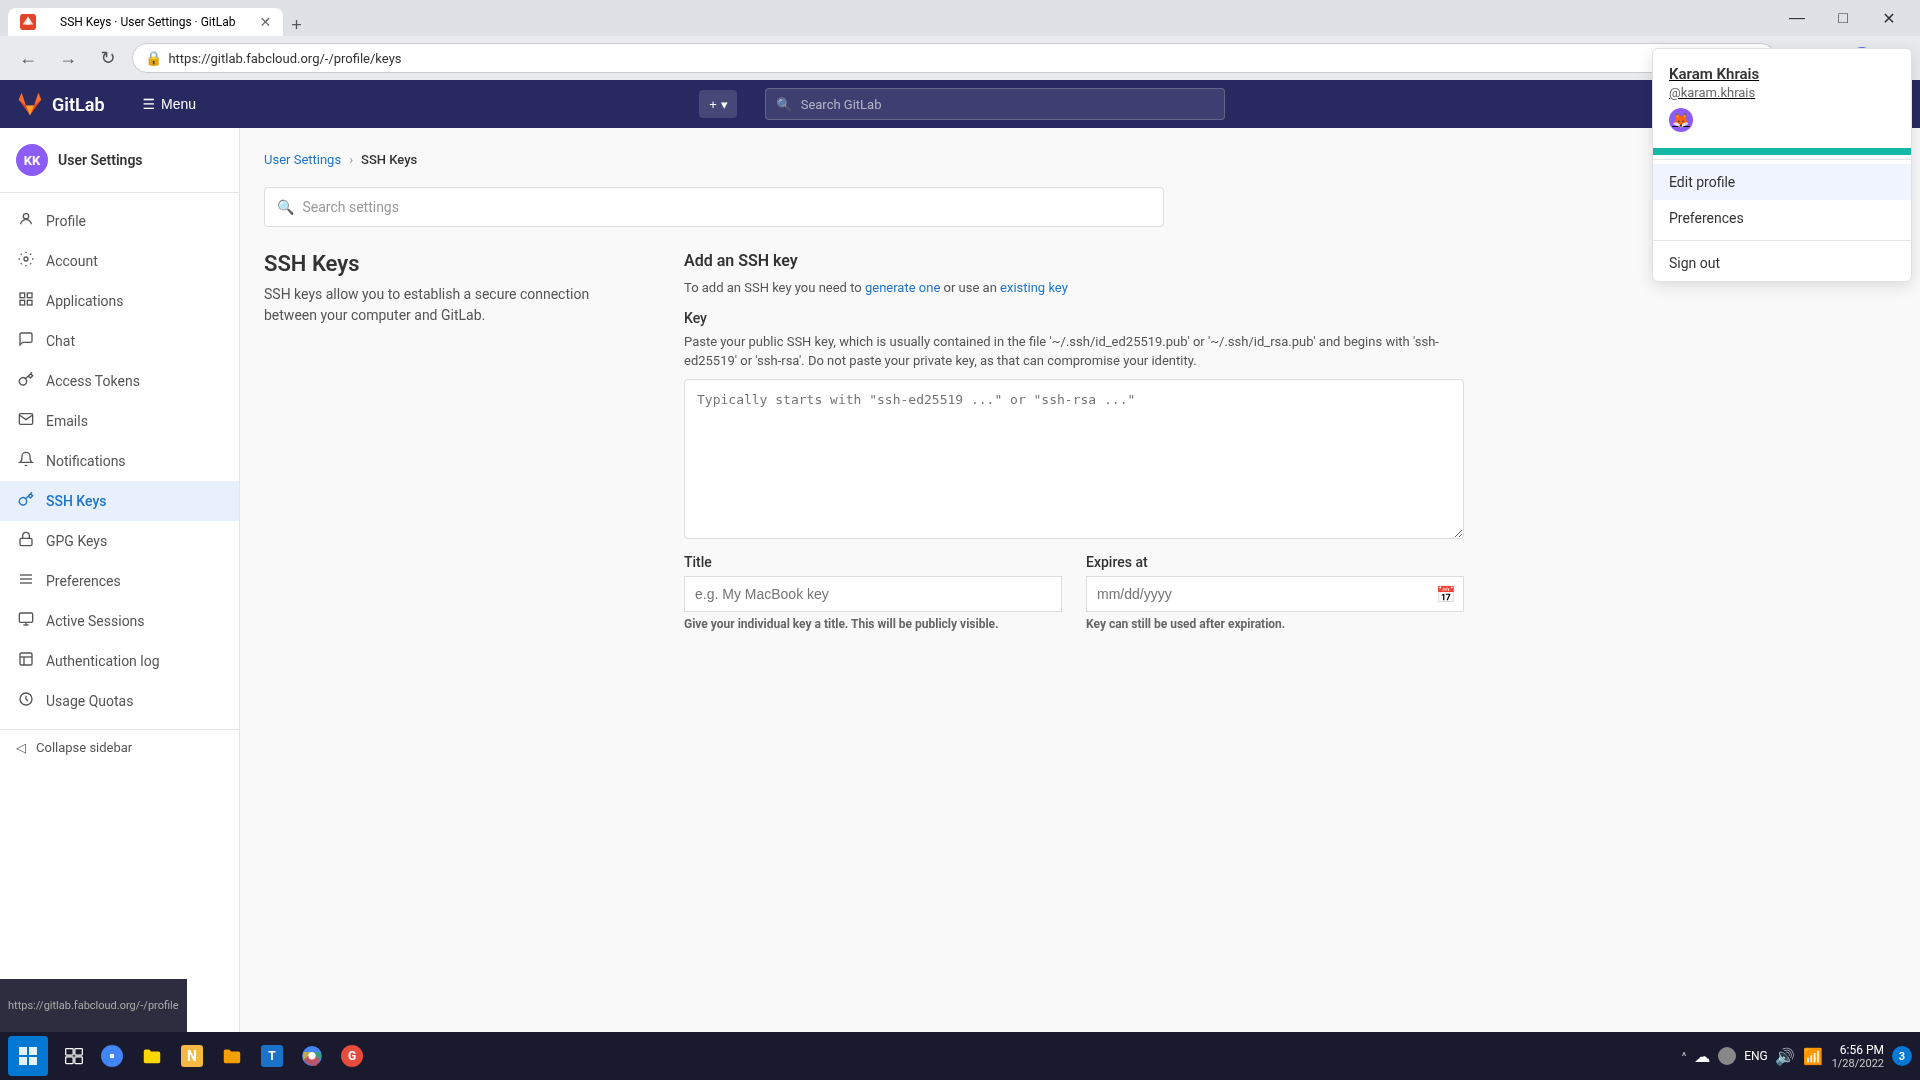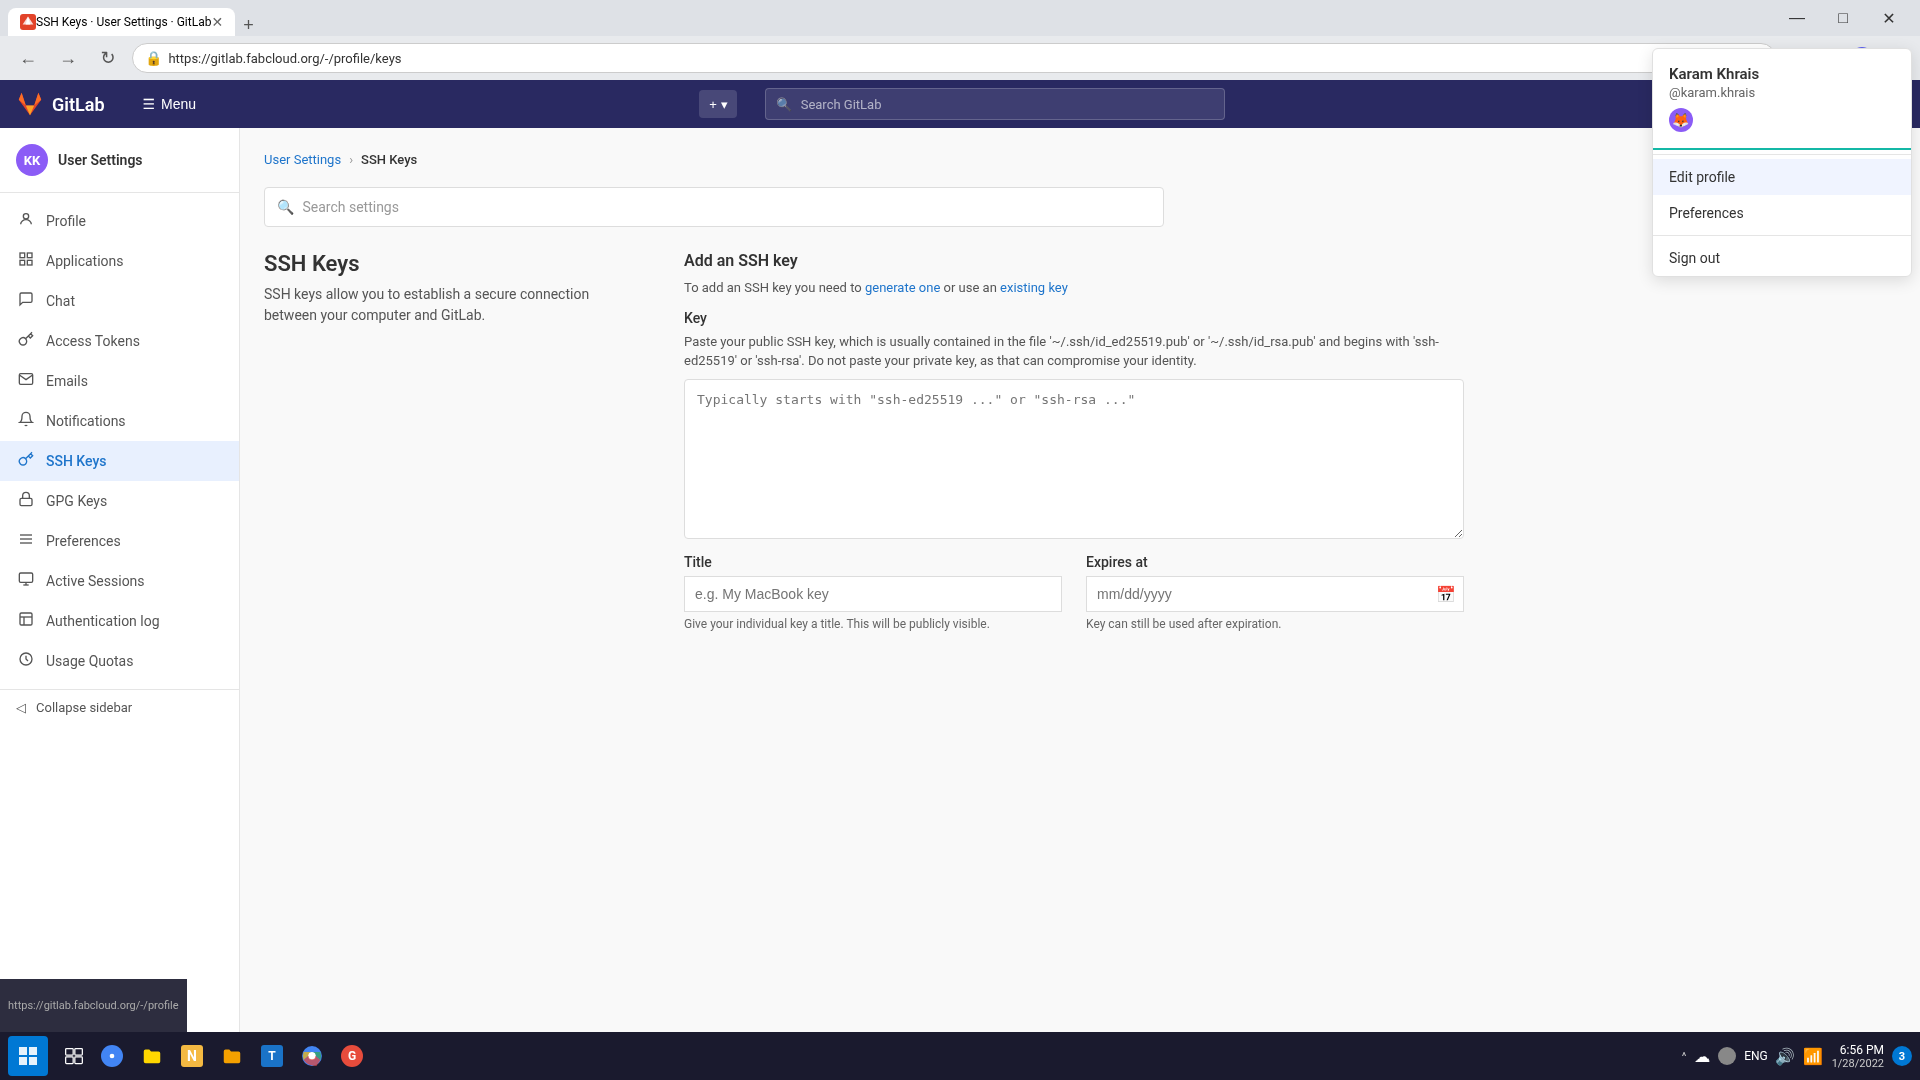--- a/index.html
+++ b/index.html
@@ -8,21 +8,21 @@
     
     .browser-titlebar {
       background: #dee1e6;
       height: 36px;
       display: flex;
       align-items: center;
       padding: 0 8px;
       gap: 8px;
     }
     .tab-bar { display: flex; align-items: flex-end; flex: 1; height: 100%; }
-    .tab { background: #fff; border-radius: 8px 8px 0 0; padding: 0 12px; height: 28px; display: flex; align-items: center; gap: 0; font-size: 13px; }
+    .tab { background: #fff; border-radius: 8px 8px 0 0; padding: 0 12px; height: 28px; display: flex; align-items: center; gap: 24px; font-size: 13px; }
     .tab-favicon { width: 16px; height: 16px; background: #e24329; border-radius: 3px; display: flex; align-items: center; justify-content: center; color: white; font-size: 9px; font-weight: bold; }
     .tab-close { font-size: 14px; color: #666; cursor: pointer; }
     .new-tab-btn { background: none; border: none; font-size: 18px; color: #555; cursor: pointer; padding: 0 8px; }
     .window-controls { margin-left: auto; display: flex; gap: 0; }
     .win-btn { width: 46px; height: 36px; border: none; background: none; cursor: pointer; font-size: 16px; color: #333; display: flex; align-items: center; justify-content: center; }
 
     
     .address-bar {
       background: #e8eaed;
       height: 44px;
@@ -108,33 +108,33 @@
       resize: vertical;
       font-family: monospace;
     }
 
     .form-row { display: flex; gap: 24px; margin-top: 12px; }
     .form-group { flex: 1; }
     .form-input { width: 100%; border: 1px solid #ddd; border-radius: 0; height: 36px; padding: 0 10px; font-size: 14px; color: #333; }
     .form-input.date-input { color: #999; }
     .input-wrapper { position: relative; }
     .calendar-icon { position: absolute; right: 8px; top: 50%; transform: translateY(-50%); color: #666; font-size: 16px; cursor: pointer; }
-    .form-hint { font-size: 12px; color: #666; margin-top: 4px; line-height: 1.4; }
+    .form-hint { font-size: 12px; color: #666; margin-top: 4px; line-height: 1.4; font-weight: bold; }
     .dropdown-menu {
       position: absolute;
       top: 48px;
       right: 8px;
       background: white;
       border: 1px solid #e0e0e0;
       border-radius: 6px;
       box-shadow: 0 4px 16px rgba(0,0,0,0.12);
       width: 260px;
       z-index: 200;
     }
-    .dropdown-user-info { padding: 16px; border-bottom: 2px solid #14b8a6; }
+    .dropdown-user-info { padding: 16px; border-bottom: 7px solid #14b8a6; text-decoration: underline; }
     .dropdown-username { font-weight: 600; font-size: 15px; color: #333; }
     .dropdown-handle { font-size: 13px; color: #666; margin-top: 2px; }
     .dropdown-avatar-sm { width: 24px; height: 24px; border-radius: 50%; background: #8b5cf6; margin-top: 8px; display: flex; align-items: center; justify-content: center; color: white; font-size: 10px; }
     .dropdown-item { display: flex; align-items: center; padding: 10px 16px; cursor: pointer; color: #333; font-size: 14px; border-radius: 0; }
     .dropdown-item.active { background: #f0f4ff; }
     .dropdown-divider { height: 1px; background: #e5e5e5; margin: 4px 0; }
 
     
     .windows-bar {
       background: #1a1a2e;
@@ -267,20 +267,29 @@
       <a class="sidebar-item" href="#">
         <span class="sidebar-item-icon">
           <svg width="16" height="16" viewBox="0 0 24 24" fill="none" stroke="#555" stroke-width="2">
               <circle cx="12" cy="8" r="4"></circle>
               <path d="M4 20c0-4 4-7 8-7s8 3 8 7"></path>
             </svg>
         </span>
         <span>Profile</span>
       </a>
 
+      <a class="sidebar-item" href="#">
+        <span class="sidebar-item-icon">
+          <svg width="16" height="16" viewBox="0 0 24 24" fill="none" stroke="#555" stroke-width="2">
+              <circle cx="12" cy="12" r="3"></circle>
+              <path d="M12 1v2M12 21v2M4.2 4.2l1.4 1.4M18.4 18.4l1.4 1.4M1 12h2M21 12h2M4.2 19.8l1.4-1.4M18.4 5.6l1.4-1.4"></path>
+            </svg>
+        </span>
+        <span>Account</span>
+      </a>
 
       <a class="sidebar-item" href="#">
         <span class="sidebar-item-icon">
           <svg width="16" height="16" viewBox="0 0 24 24" fill="none" stroke="#555" stroke-width="2">
               <rect x="3" y="3" width="7" height="7"></rect>
               <rect x="14" y="3" width="7" height="7"></rect>
               <rect x="3" y="14" width="7" height="7"></rect>
               <rect x="14" y="14" width="7" height="7"></rect>
             </svg>
         </span>

